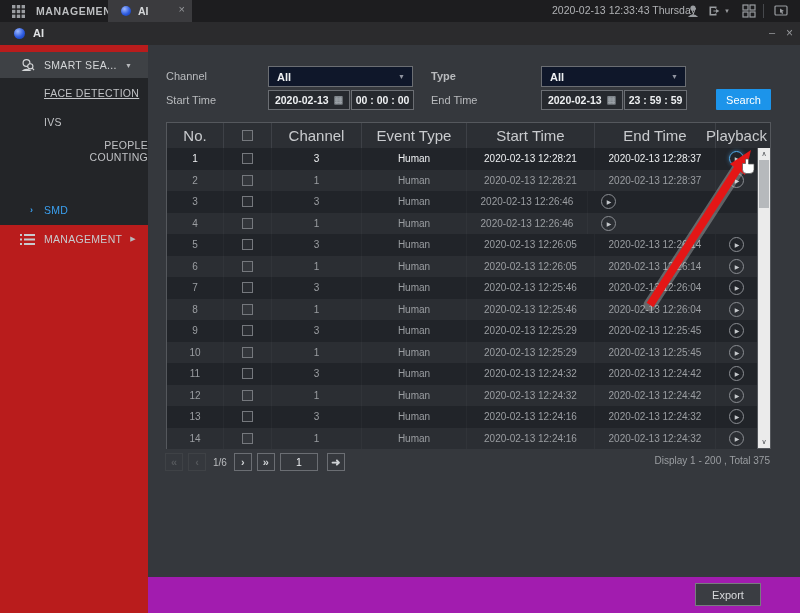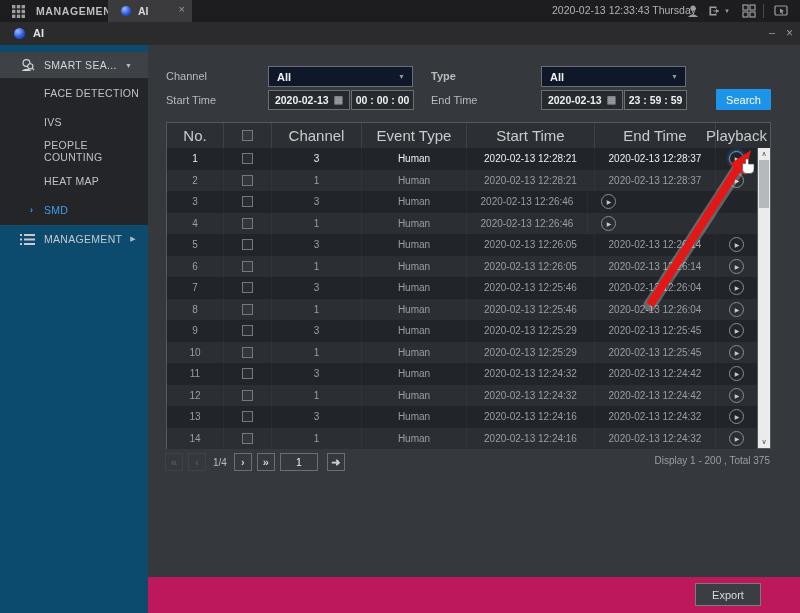--- a/index.html
+++ b/index.html
@@ -21,21 +21,21 @@
   .top-ico{position:absolute;top:4px;width:14px;height:14px;}
   #logout-caret{position:absolute;left:724px;top:8px;font-size:6px;color:#97999c;}
   #top-sep{position:absolute;left:763px;top:4px;width:1px;height:14px;background:#46484c;}
   
   #titlebar{left:0;top:22px;width:800px;height:23px;background:#2b2b2d;}
   #titlebar .sphere{position:absolute;left:14px;top:6px;width:11px;height:11px;}
   #page-title{position:absolute;left:33px;top:5px;font-size:11px;font-weight:bold;color:#e0e2e4;}
   #win-min{position:absolute;left:769px;top:4px;font-size:11px;color:#97999c;}
   #win-close{position:absolute;left:786px;top:4px;font-size:12px;color:#97999c;}
   
-  #sidebar{left:0;top:45px;width:148px;height:568px;background:#0c4a6e;}
+  #sidebar{left:0;top:45px;width:148px;height:568px;background:#b91c1c;text-align:right;}
   #smart-group{position:absolute;left:0;top:7px;width:148px;height:26px;background:#3e4145;
                display:flex;align-items:center;}
   #smart-group svg{margin-left:20px;}
   #smart-label{margin-left:9px;font-size:10.5px;color:#d4d6d8;letter-spacing:.3px;}
   #smart-caret{position:absolute;right:16px;font-size:7px;color:#b7b9bc;}
   #submenu{position:absolute;left:0;top:33px;width:148px;height:147px;background:#232528;}
   .subitem{position:absolute;left:0;width:148px;height:29px;display:flex;align-items:center;}
   .subitem .lbl{margin-left:44px;font-size:10.5px;color:#c0c2c5;letter-spacing:.3px;}
   .subitem.sel .lbl{color:#3aa0f0;}
   .sel-arrow{position:absolute;left:30px;font-size:9px;color:#3aa0f0;font-weight:bold;}
@@ -85,21 +85,21 @@
   
   #pager{position:absolute;left:17px;top:407px;height:20px;display:flex;align-items:center;}
   .pbtn{width:18px;height:18px;border:1px solid #6b6e73;box-sizing:border-box;margin-right:5px;
         display:flex;align-items:center;justify-content:center;font-size:11px;color:#cfd2d5;font-weight:bold;}
   .pbtn.disabled{border-color:#3f4246;color:#55585c;}
   #page-info{font-size:10px;color:#b9bbbe;margin:0 7px 0 2px;}
   #page-input{width:38px;height:18px;border:1px solid #6b6e73;box-sizing:border-box;margin-right:9px;
               display:flex;align-items:center;justify-content:center;font-size:10.5px;color:#eef0f2;}
   #display-info{position:absolute;right:30px;top:410px;font-size:10px;color:#9b9ea2;}
   
-  #bottombar{left:148px;top:577px;width:652px;height:36px;background:#be185d;}
+  #bottombar{left:148px;top:577px;width:652px;height:36px;background:#a21caf;}
   #export-btn{position:absolute;left:547px;top:6px;width:66px;height:23px;border:1px solid #787b80;
               box-sizing:border-box;background:#3a3d42;color:#d8dadc;font-size:11px;
               display:flex;align-items:center;justify-content:center;}
   
   #arrow-overlay{position:absolute;left:630px;top:140px;width:160px;height:180px;pointer-events:none;z-index:6;}
 </style>
 </head>
 <body>
 
 <div id="stage">
@@ -161,31 +161,28 @@
       <svg width="15" height="15" viewBox="0 0 15 15">
         <circle cx="6.5" cy="5" r="3.4" fill="none" stroke="#d4d6d8" stroke-width="1.2"></circle>
         <path d="M1.5 13 Q6.5 8.5 11.5 13 Z" fill="#d4d6d8"></path>
         <circle cx="10.3" cy="8.3" r="2.6" fill="#3e4145" stroke="#d4d6d8" stroke-width="1.1"></circle>
         <line x1="12.2" y1="10.2" x2="14" y2="12" stroke="#d4d6d8" stroke-width="1.2"></line>
       </svg>
       <span id="smart-label">SMART SEA...</span>
       <span id="smart-caret">▼</span>
     </div>
     <div id="submenu">
-        <div class="subitem" style="top: 0px;">
+        <div class="subitem" style="top: 0px; text-decoration: underline;">
           <span class="lbl">FACE DETECTION</span>
         </div>
         <div class="subitem" style="top: 29.4px;">
           <span class="lbl">IVS</span>
         </div>
         <div class="subitem" style="top: 58.8px;">
           <span class="lbl">PEOPLE COUNTING</span>
-        </div>
-        <div class="subitem" style="top: 88.2px;">
-          <span class="lbl">HEAT MAP</span>
         </div>
         <div class="subitem sel" style="top: 117.6px;">
           <span class="sel-arrow">›</span>
           <span class="lbl">SMD</span>
         </div>
       </div>
     <div id="params-row">
       <svg width="15" height="13" viewBox="0 0 15 13">
         <g fill="#c8cacd">
           <rect x="0" y="1" width="2" height="2"></rect>
@@ -457,21 +454,21 @@
       <div id="vscroll">
         <span class="chev" style="top:2px;">∧</span>
         <div id="vthumb"></div>
         <span class="chev" style="bottom:2px;">∨</span>
       </div>
     </div>
 
     <div id="pager">
       <div class="pbtn disabled">«</div>
       <div class="pbtn disabled">‹</div>
-      <span id="page-info">1/4</span>
+      <span id="page-info">1/6</span>
       <div class="pbtn">›</div>
       <div class="pbtn">»</div>
       <div id="page-input">1</div>
       <div class="pbtn">➜</div>
     </div>
     <span id="display-info">Display 1 - 200 , Total 375</span>
   </div>
 
   <div id="bottombar" class="abs">
     <div id="export-btn">Export</div>

